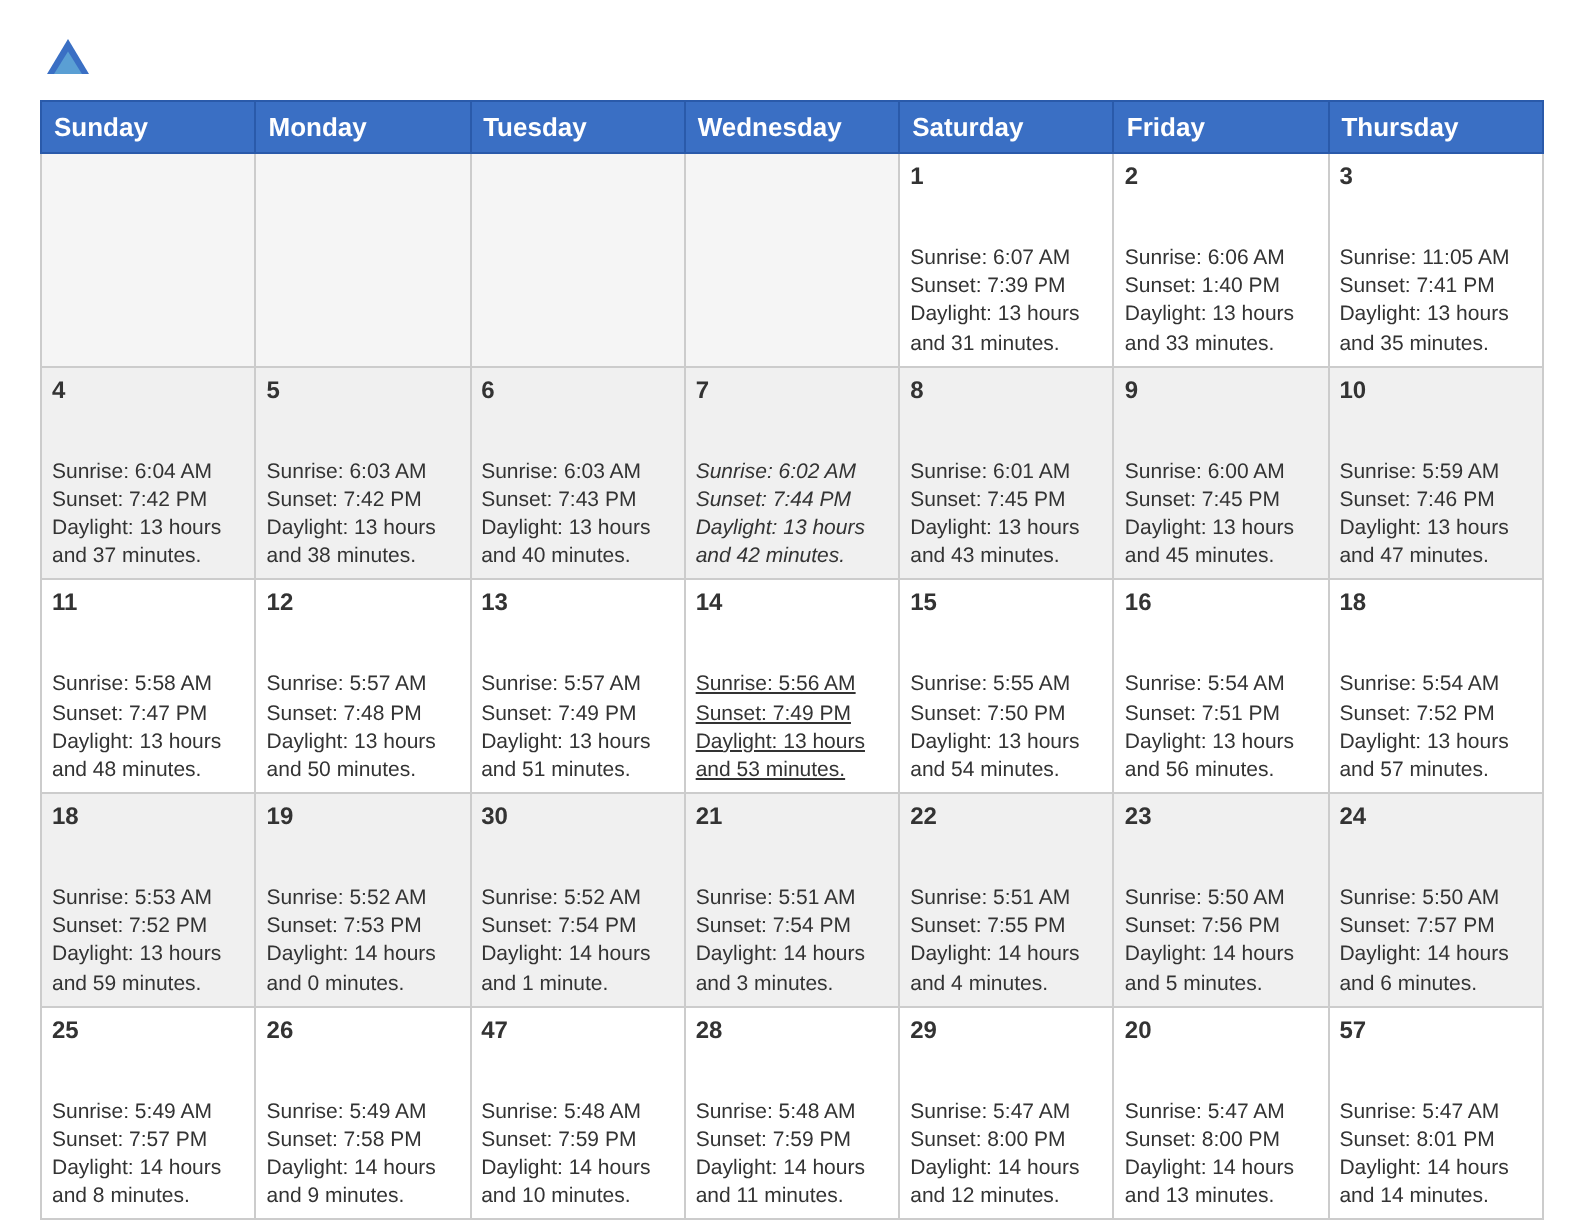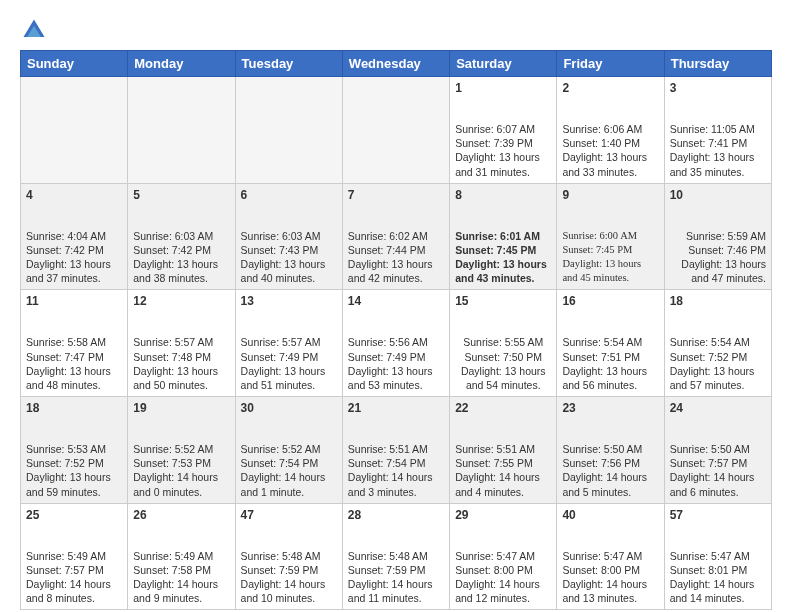--- a/index.html
+++ b/index.html
@@ -145,63 +145,63 @@
           <span class="day-number">3</span>
           <div class="cell-info" style="white-space: pre-line;">Sunrise: 11:05 AM
 Sunset: 7:41 PM
 Daylight: 13 hours
 and 35 minutes.</div>
         </td>
       </tr>
       <tr>
         <td class="gray-bg">
           <span class="day-number">4</span>
-          <div class="cell-info" style="white-space: pre-line;">Sunrise: 4:04 AM
+          <div class="cell-info" style="white-space: pre-line;">Sunrise: 6:04 AM
 Sunset: 7:42 PM
 Daylight: 13 hours
 and 37 minutes.</div>
         </td>
         <td class="gray-bg">
           <span class="day-number">5</span>
           <div class="cell-info" style="white-space: pre-line;">Sunrise: 6:03 AM
 Sunset: 7:42 PM
 Daylight: 13 hours
 and 38 minutes.</div>
         </td>
         <td class="gray-bg">
           <span class="day-number">6</span>
           <div class="cell-info" style="white-space: pre-line;">Sunrise: 6:03 AM
 Sunset: 7:43 PM
 Daylight: 13 hours
 and 40 minutes.</div>
         </td>
         <td class="gray-bg">
           <span class="day-number">7</span>
-          <div class="cell-info" style="white-space: pre-line;">Sunrise: 6:02 AM
+          <div class="cell-info" style="white-space: pre-line; font-style: italic;">Sunrise: 6:02 AM
 Sunset: 7:44 PM
 Daylight: 13 hours
 and 42 minutes.</div>
         </td>
         <td class="gray-bg">
           <span class="day-number">8</span>
-          <div class="cell-info" style="white-space: pre-line; font-weight: bold;">Sunrise: 6:01 AM
+          <div class="cell-info" style="white-space: pre-line;">Sunrise: 6:01 AM
 Sunset: 7:45 PM
 Daylight: 13 hours
 and 43 minutes.</div>
         </td>
         <td class="gray-bg">
           <span class="day-number">9</span>
-          <div class="cell-info" style="white-space: pre-line; font-family: Liberation Serif, serif;">Sunrise: 6:00 AM
+          <div class="cell-info" style="white-space: pre-line;">Sunrise: 6:00 AM
 Sunset: 7:45 PM
 Daylight: 13 hours
 and 45 minutes.</div>
         </td>
         <td class="gray-bg">
           <span class="day-number">10</span>
-          <div class="cell-info" style="white-space: pre-line; text-align: right;">Sunrise: 5:59 AM
+          <div class="cell-info" style="white-space: pre-line;">Sunrise: 5:59 AM
 Sunset: 7:46 PM
 Daylight: 13 hours
 and 47 minutes.</div>
         </td>
       </tr>
       <tr>
         <td>
           <span class="day-number">11</span>
           <div class="cell-info" style="white-space: pre-line;">Sunrise: 5:58 AM
 Sunset: 7:47 PM
@@ -217,28 +217,28 @@
         </td>
         <td>
           <span class="day-number">13</span>
           <div class="cell-info" style="white-space: pre-line;">Sunrise: 5:57 AM
 Sunset: 7:49 PM
 Daylight: 13 hours
 and 51 minutes.</div>
         </td>
         <td>
           <span class="day-number">14</span>
-          <div class="cell-info" style="white-space: pre-line;">Sunrise: 5:56 AM
+          <div class="cell-info" style="white-space: pre-line; text-decoration: underline;">Sunrise: 5:56 AM
 Sunset: 7:49 PM
 Daylight: 13 hours
 and 53 minutes.</div>
         </td>
         <td>
           <span class="day-number">15</span>
-          <div class="cell-info" style="white-space: pre-line; text-align: center;">Sunrise: 5:55 AM
+          <div class="cell-info" style="white-space: pre-line;">Sunrise: 5:55 AM
 Sunset: 7:50 PM
 Daylight: 13 hours
 and 54 minutes.</div>
         </td>
         <td>
           <span class="day-number">16</span>
           <div class="cell-info" style="white-space: pre-line;">Sunrise: 5:54 AM
 Sunset: 7:51 PM
 Daylight: 13 hours
 and 56 minutes.</div>
@@ -332,21 +332,21 @@
 and 11 minutes.</div>
         </td>
         <td>
           <span class="day-number">29</span>
           <div class="cell-info" style="white-space: pre-line;">Sunrise: 5:47 AM
 Sunset: 8:00 PM
 Daylight: 14 hours
 and 12 minutes.</div>
         </td>
         <td>
-          <span class="day-number">40</span>
+          <span class="day-number">20</span>
           <div class="cell-info" style="white-space: pre-line;">Sunrise: 5:47 AM
 Sunset: 8:00 PM
 Daylight: 14 hours
 and 13 minutes.</div>
         </td>
         <td>
           <span class="day-number">57</span>
           <div class="cell-info" style="white-space: pre-line;">Sunrise: 5:47 AM
 Sunset: 8:01 PM
 Daylight: 14 hours

